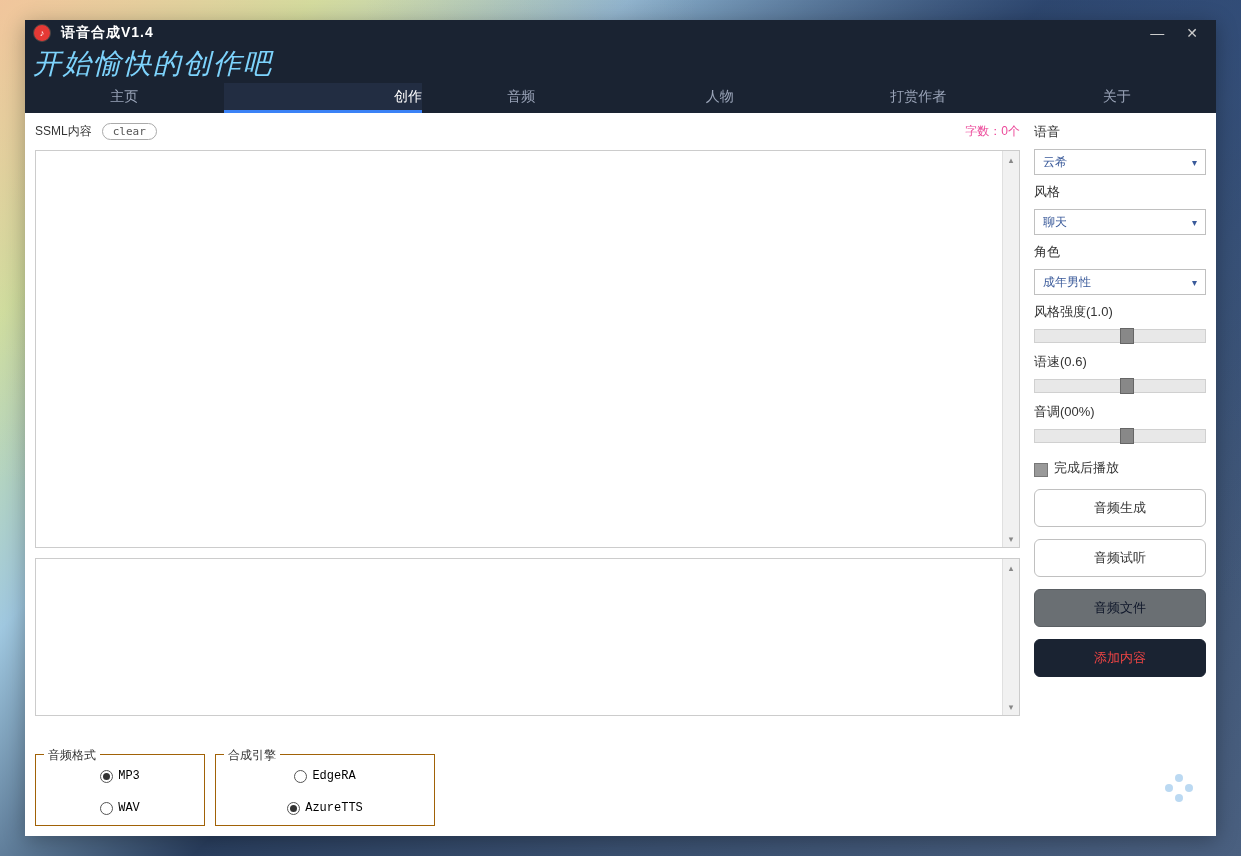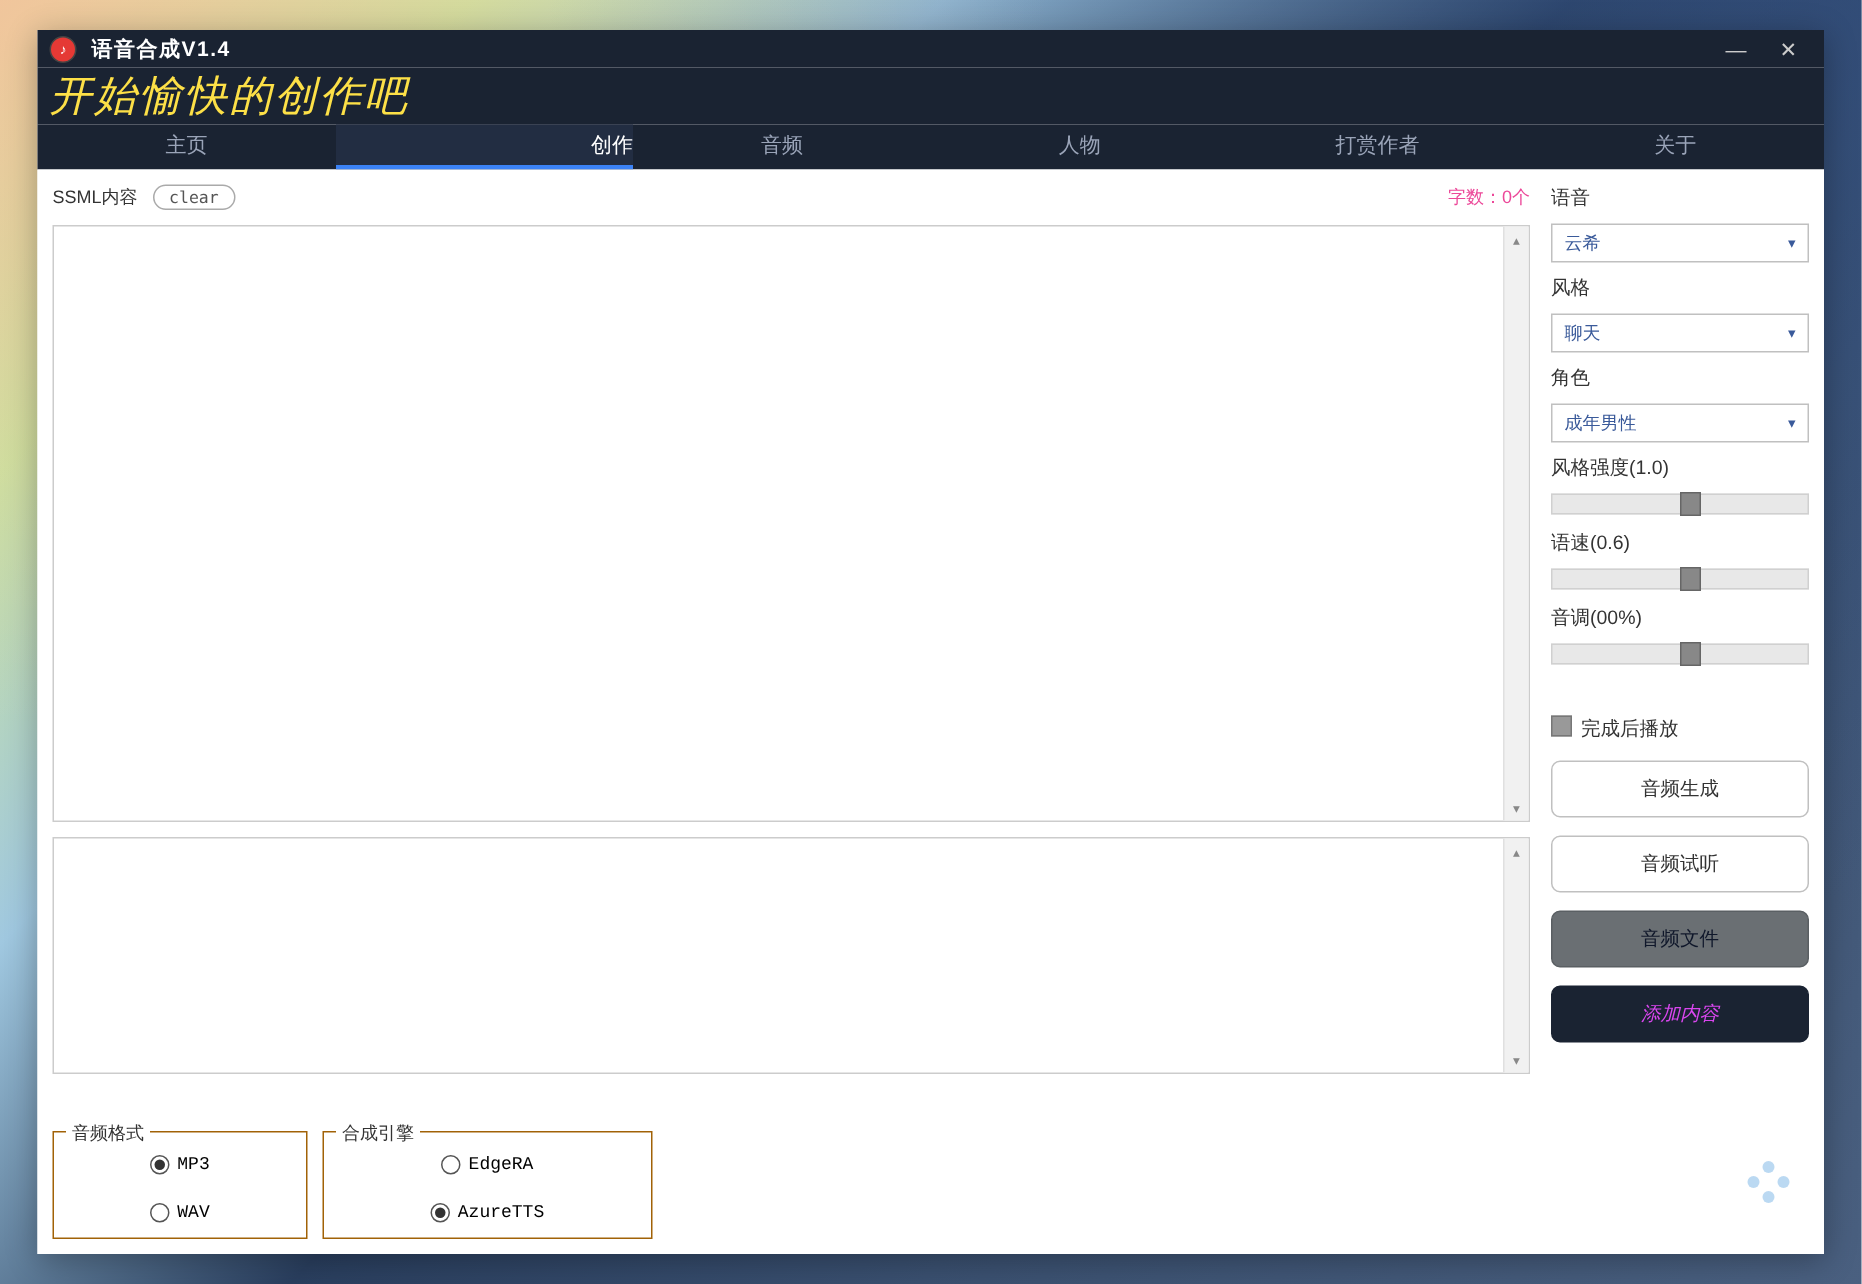--- a/index.html
+++ b/index.html
@@ -58,21 +58,21 @@
   height: 48px;
   background: #1a2332;
   display: flex;
   align-items: center;
   padding-left: 8px;
 }
 .header-band .slogan {
   font-family: "STKaiti", "KaiTi", cursive;
   font-size: 28px;
   font-style: italic;
-  color: #fde047;
+  color: #7dd3fc;
   letter-spacing: 2px;
 }
 .tabbar {
   height: 38px;
   background: #1a2332;
   display: flex;
 }
 .tab {
   flex: 1;
   color: #9aa4b8;
@@ -185,38 +185,38 @@
   padding: 4px 8px;
   cursor: pointer;
   color: #3a5a9a;
   font-size: 12px;
 }
 .select .chev { color: #3a5a9a; font-size: 10px; }
 .slider-wrap { height: 14px; background: #e8e8e8; position: relative; border: 1px solid #d0d0d0; margin-bottom: 2px;}
 .slider-thumb {
   position: absolute; top: -2px; width: 14px; height: 16px; background: #888; border: 1px solid #666;
 }
-.checkbox-row { display: flex; align-items: flex-start; gap: 6px; font-size: 13px; margin-top: 24px;}
+.checkbox-row { display: flex; align-items: flex-end; gap: 6px; font-size: 13px; margin-top: 6px;}
 .checkbox {
   width: 14px; height: 14px; background: #999; border: 1px solid #777;
 }
 .action-btn {
   height: 38px;
   border: 1px solid #c0c0c0;
   border-radius: 6px;
   display: flex;
   align-items: center;
   justify-content: center;
   font-size: 13px;
   cursor: pointer;
   background: #fff;
   margin-top: 4px;
 }
 .action-btn.gray { background: #6a6f73; color: #0f172a; border-color: #5a5f63; }
-.action-btn.dark { background: #1a2332; color: #d946ef; border-color: #1a2332; font-style: italic; }
+.action-btn.dark { background: #1a2332; color: #ef4444; border-color: #1a2332; }
 .watermark {
   position: absolute;
   right: 36px;
   bottom: 22px;
   color: rgba(255,255,255,0.5);
   font-size: 16px;
   letter-spacing: 3px;
   pointer-events: none;
   text-shadow: 0 0 4px rgba(255,255,255,0.3);
 }

